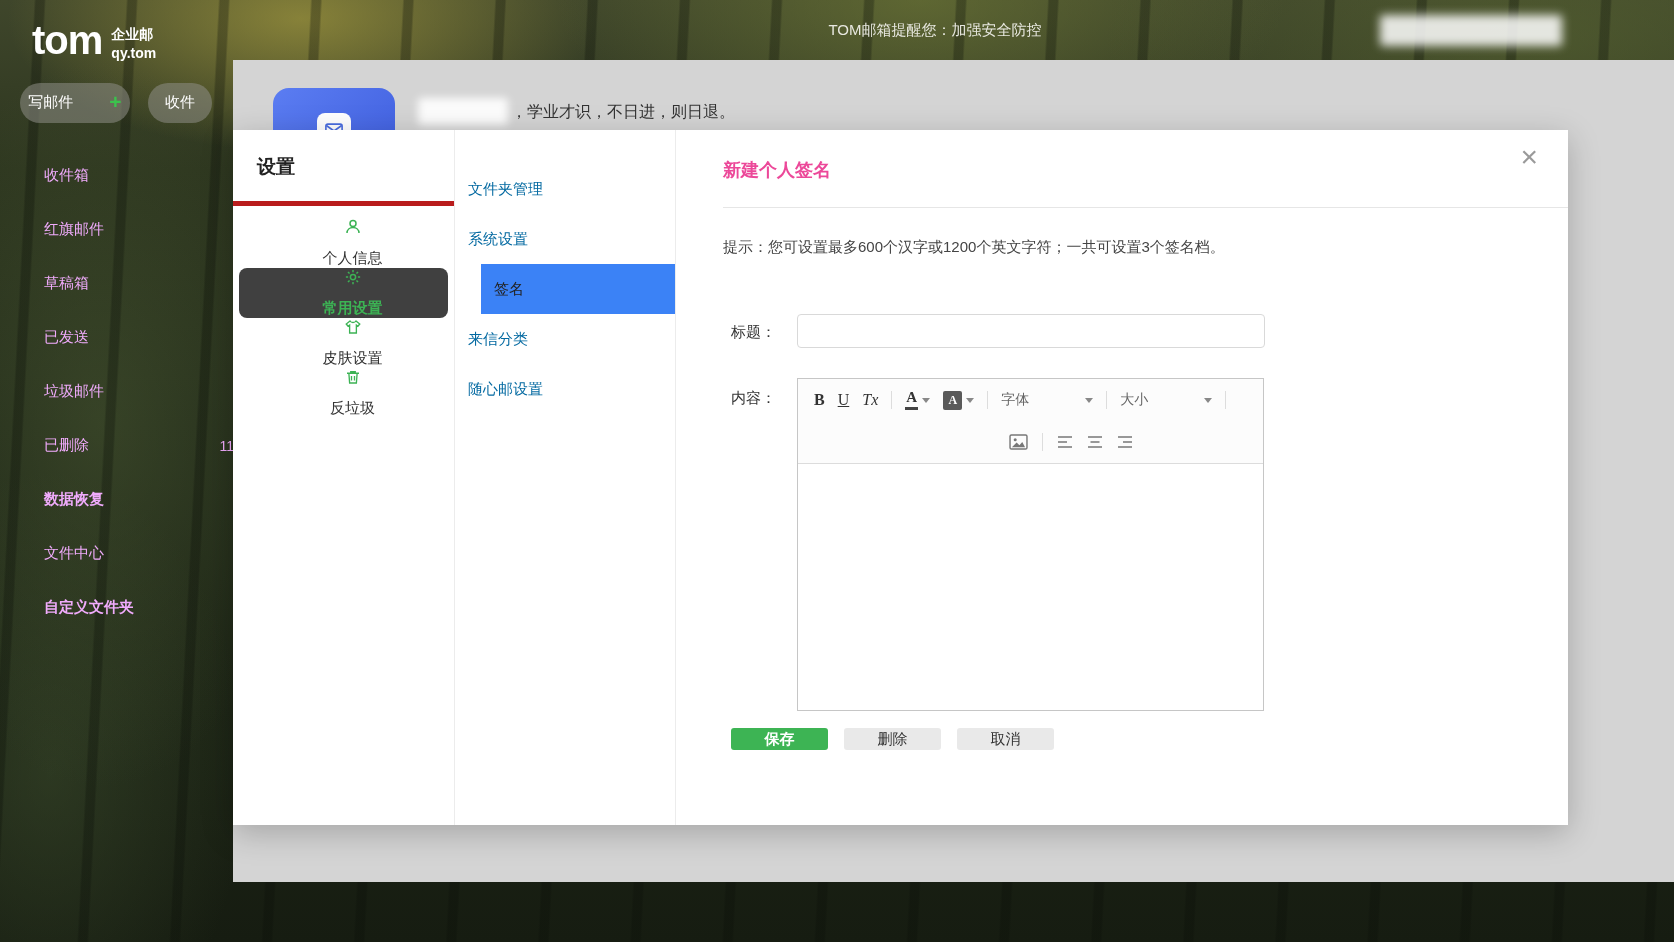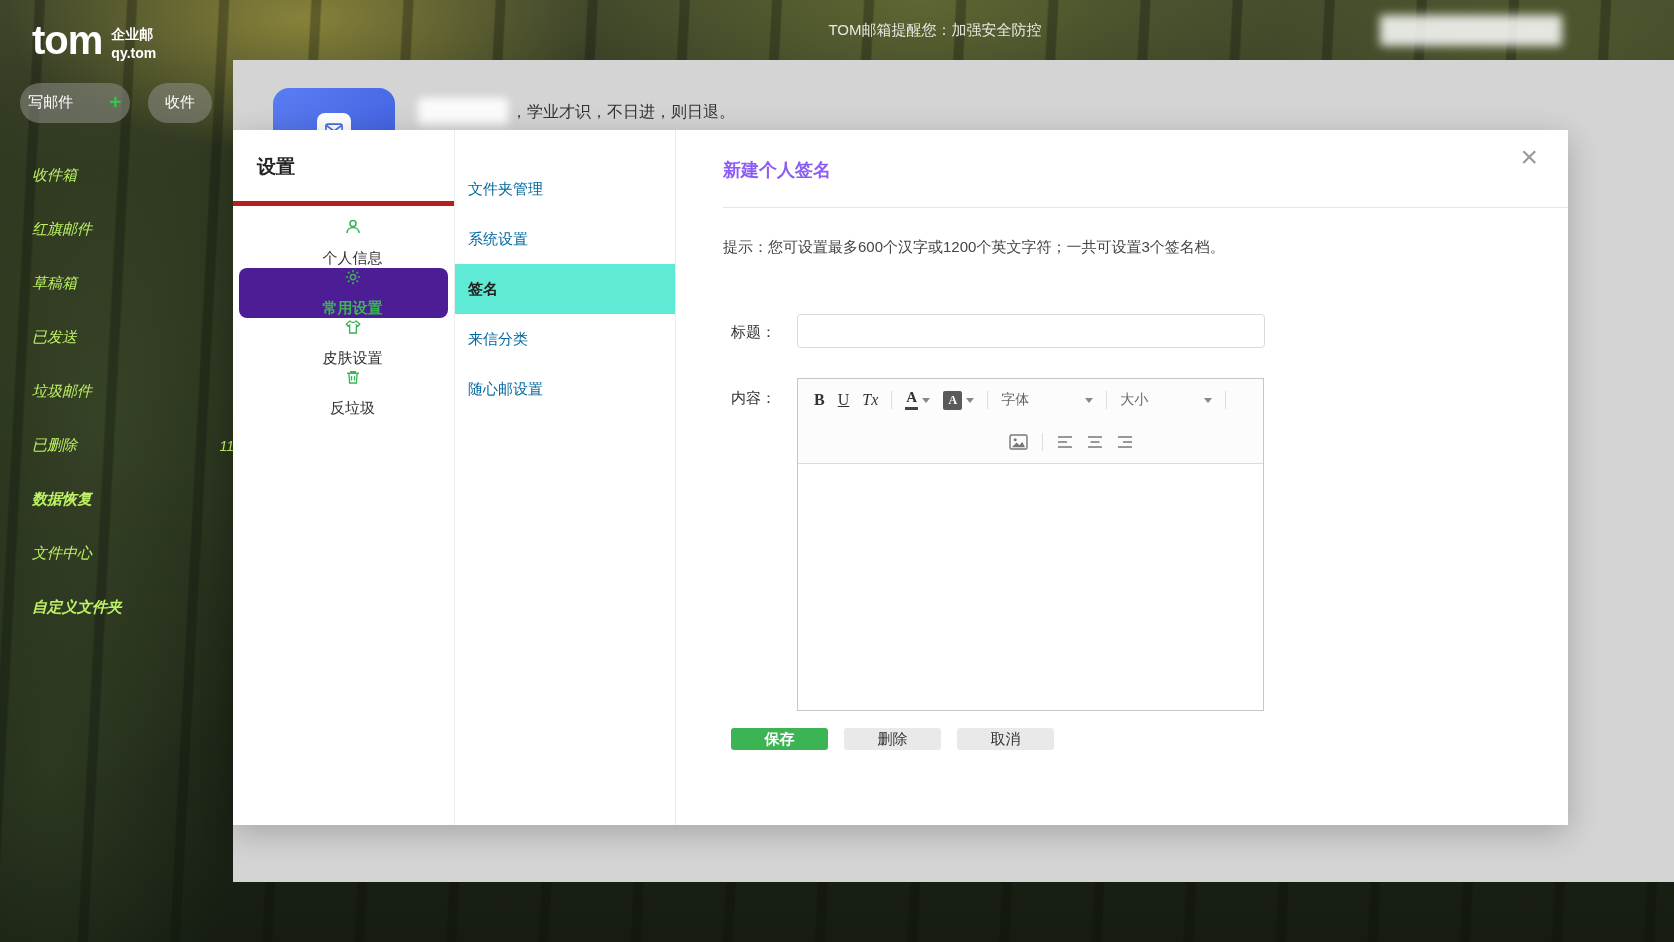--- a/index.html
+++ b/index.html
@@ -40,43 +40,43 @@
   .brand { display:flex; align-items:flex-start; gap:9px; padding:10px 0 0 32px; }
   .brand-logo { font-size:40px; font-weight:bold; letter-spacing:-1px; line-height:1.1; }
   .brand-sub { display:flex; flex-direction:column; font-weight:bold; font-size:14px; padding-top:7px; line-height:1.35; }
   .sidebar-actions { display:flex; gap:18px; margin:20px 0 0 20px; }
   .side-btn { height:40px; border:none; border-radius:20px; background:rgba(142,142,134,0.55); color:#fff; font-size:15px;
     display:flex; align-items:center; justify-content:center; gap:6px; cursor:pointer; font-family:inherit; }
   .btn-compose { width:110px;gap:36px; }
   .btn-receive { width:64px; }
   .plus-icon { color:#3bc24d; font-size:21px; font-weight:bold; line-height:1; margin-top:-2px; }
   .sidebar-menu { margin-top:26px; }
-  .menu-item { height:54px; display:flex; align-items:center; justify-content:space-between; padding:0 28px 0 32px;
-    font-size:15px; color:#bef264; cursor:pointer;font-style:italic; }
+  .menu-item { height:54px; display:flex; align-items:center; justify-content:space-between; padding:0 28px 0 44px;
+    font-size:15px; color:#f0abfc; cursor:pointer; }
   .menu-item.bold .mi-label { font-weight:bold; }
   .mi-count { font-size:14px; }
 
   
   .modal { position:absolute; left:233px; top:130px; width:1335px; height:695px; background:#fff; display:flex;
     box-shadow:0 8px 30px rgba(0,0,0,0.22); }
   .settings-col { width:222px; border-right:1px solid #ececec; padding-top:24px; }
   .settings-title { font-size:19px; font-weight:bold; color:#222; padding:0 0 21px 24px; border-bottom:5px solid #b91c1c; }
   .settings-nav { padding:12px 6px 0 6px; }
   .nav-item { height:50px; display:flex; align-items:center; gap:13px; padding-left:18px; font-size:15px; color:#333;
     border-radius:8px; cursor:pointer;flex-direction:column; }
-  .nav-item.active { background:#4c1d95; color:#3cb354; font-weight:bold; }
+  .nav-item.active { background:#404040; color:#3cb354; font-weight:bold; }
   .nav-icon { display:flex; width:19px; justify-content:center; }
 
   .subnav-col { width:221px; border-right:1px solid #ececec; padding-top:34px; }
   .subnav-item { height:50px; display:flex; align-items:center; padding-left:13px; font-size:15px; color:#0369a1; cursor:pointer; }
-  .subnav-item.active { background:#5eead4; color:#222; font-weight:bold; }
+  .subnav-item.active { background:#3b82f6; color:#222; font-weight:normal;margin-left:26px; }
 
   .content-col { flex:1; position:relative; }
   .close-btn { position:absolute; top:12px; right:30px; font-size:30px; color:#9a9a9a; cursor:pointer; line-height:1; font-weight:300; }
-  .panel-title { position:absolute; top:28px; left:47px; font-size:18px; font-weight:bold; color:#8b5cf6; }
+  .panel-title { position:absolute; top:28px; left:47px; font-size:18px; font-weight:bold; color:#ec4899; }
   .panel-divider { position:absolute; top:77px; left:47px; right:0; border-top:1px solid #e6e6e6; }
   .hint { position:absolute; top:108px; left:47px; font-size:15px; color:#444; }
   .form-label { position:absolute; font-size:15px; color:#333; }
   .lbl-title { top:193px; left:55px; }
   .lbl-content { top:259px; left:55px; }
   .title-input { position:absolute; top:184px; left:121px; width:468px; height:34px; border:1px solid #d9d9d9;
     border-radius:4px; padding:0 10px; font-size:14px; outline:none; font-family:inherit; }
 
   .editor { position:absolute; top:248px; left:121px; width:467px; height:333px; border:1px solid #c6c6c6;
     display:flex; flex-direction:column; }

